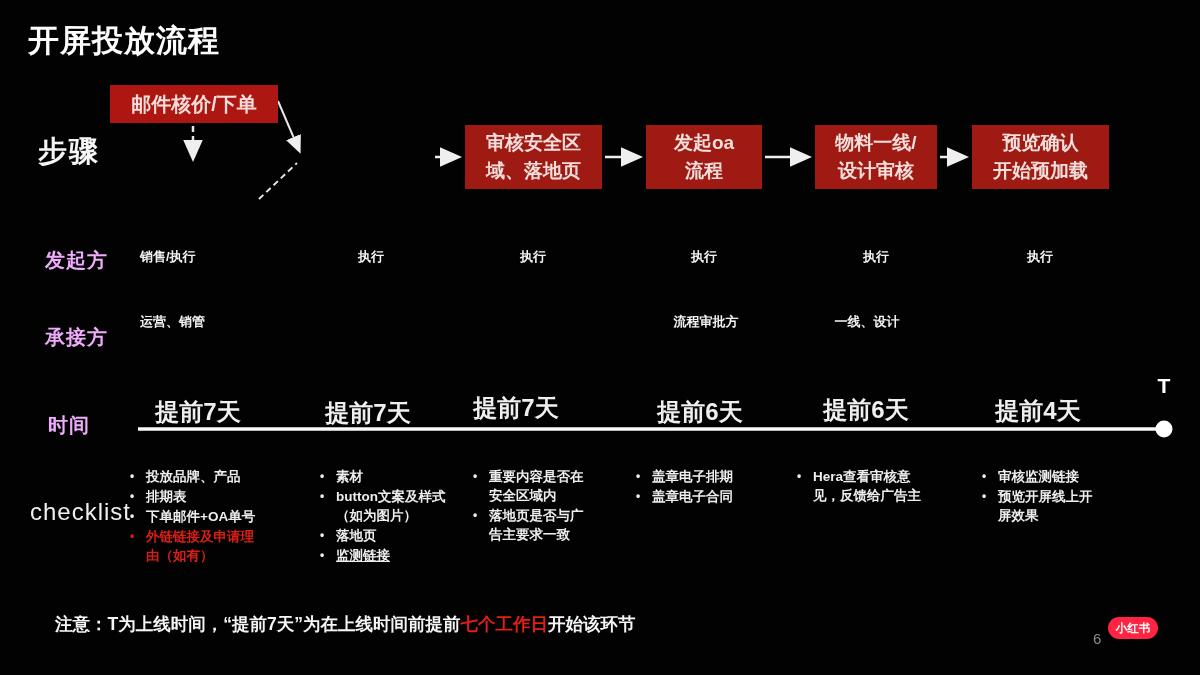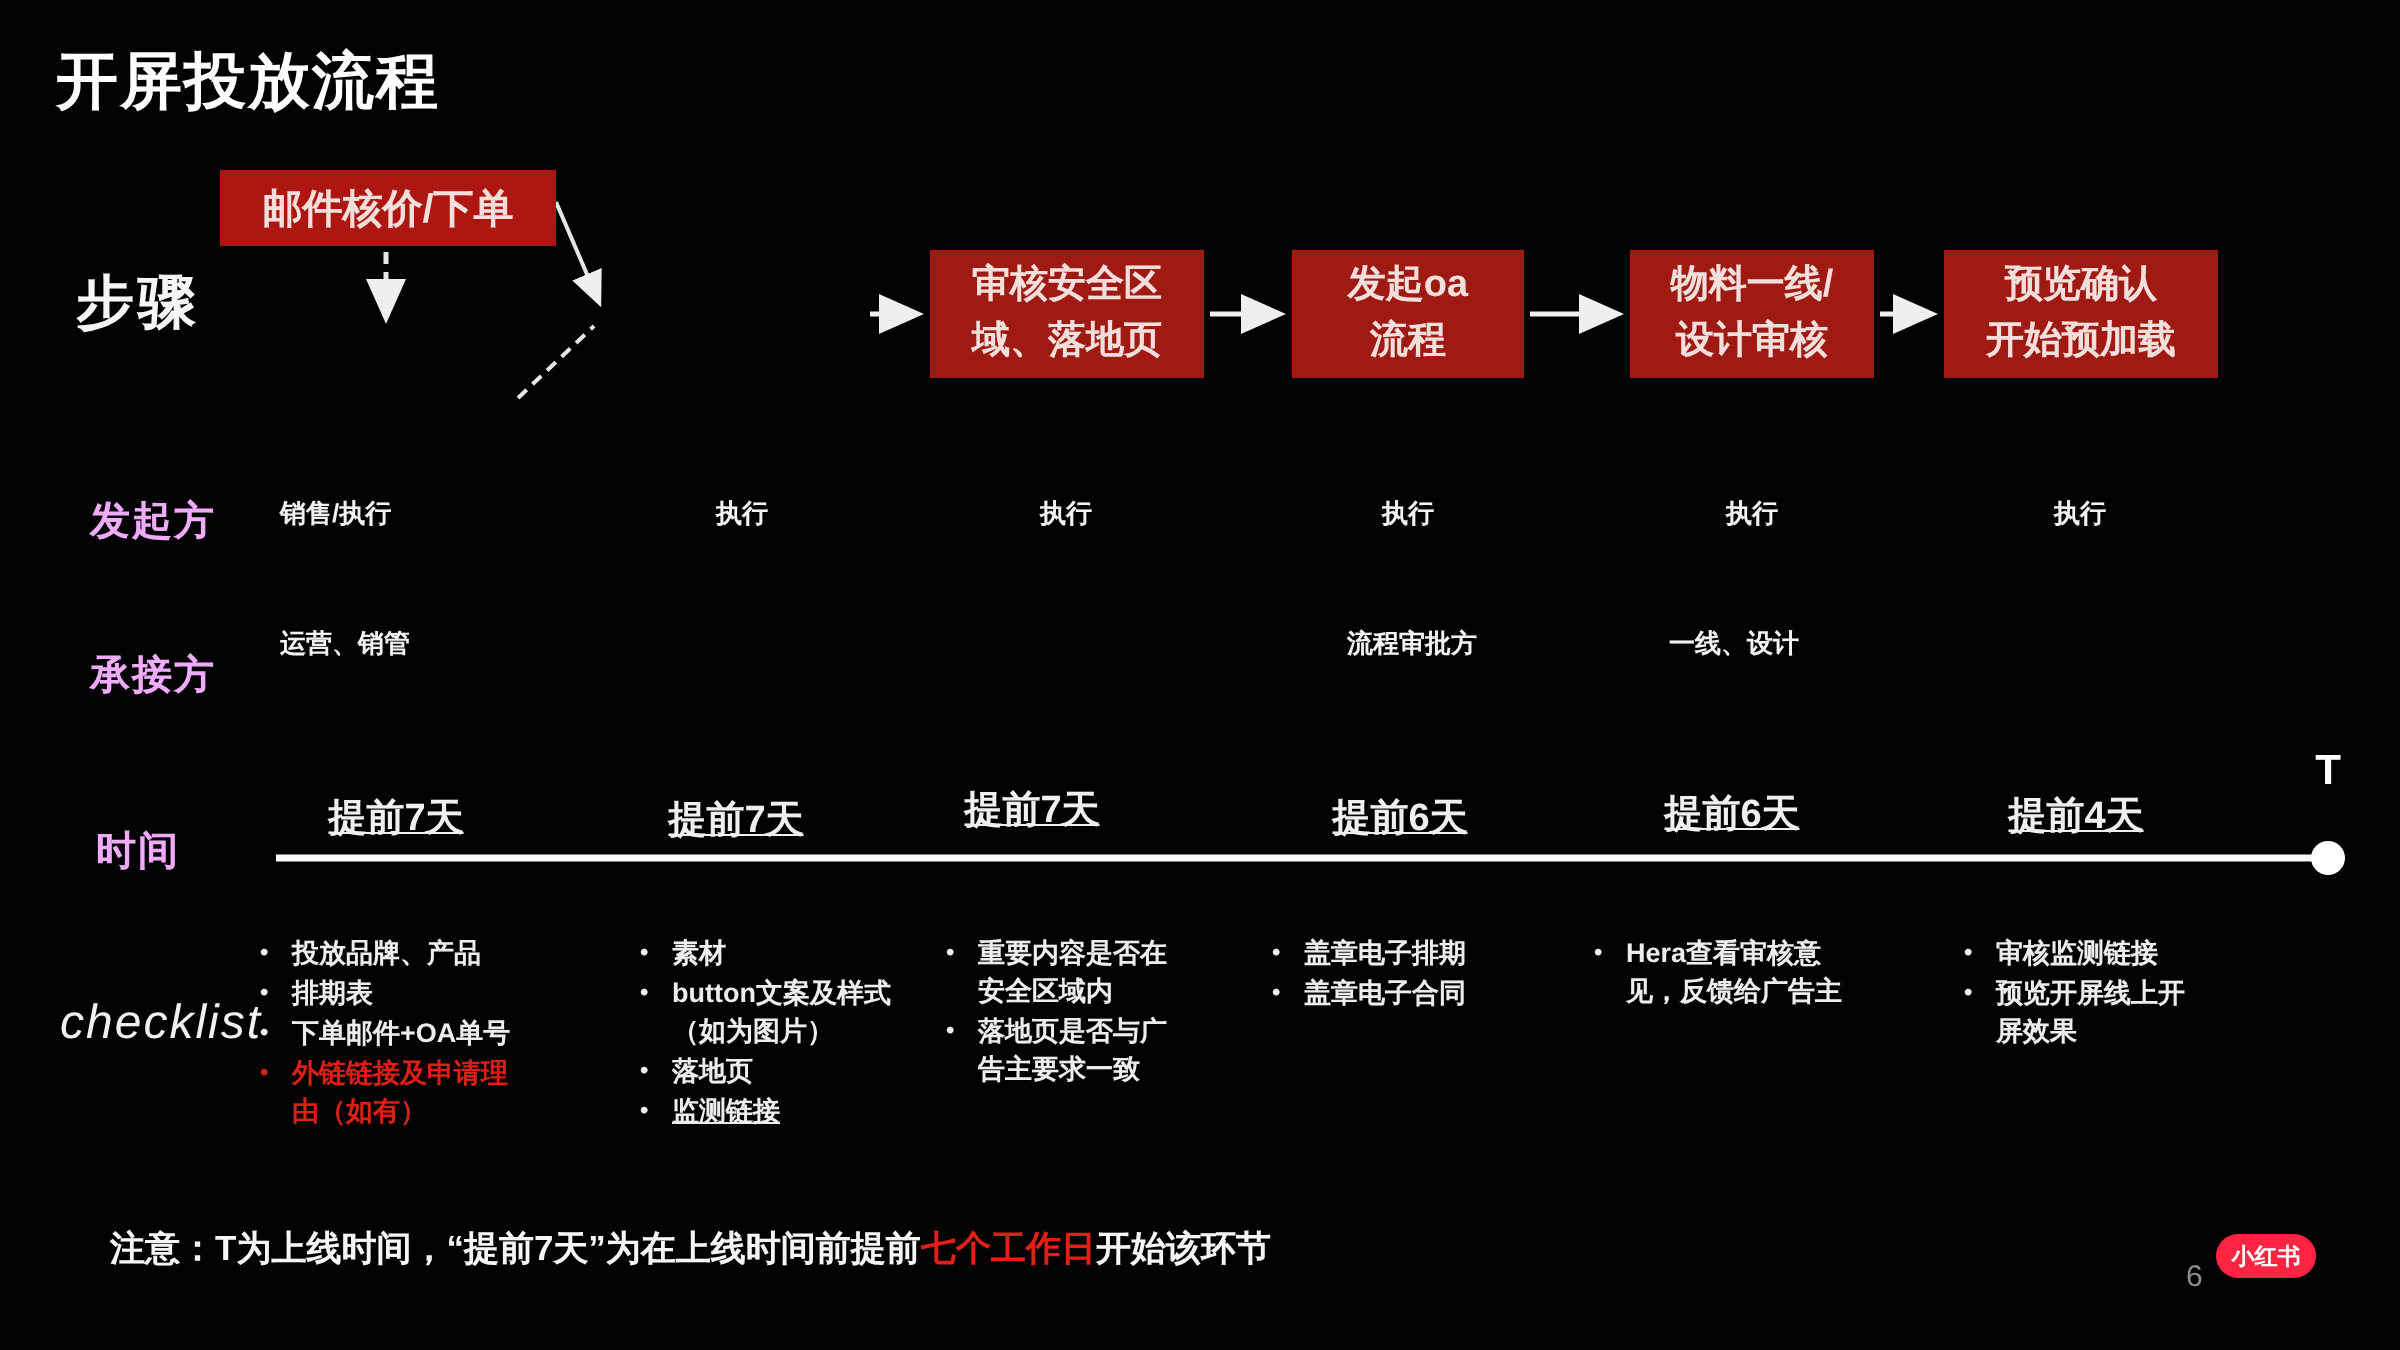--- a/index.html
+++ b/index.html
@@ -27,24 +27,24 @@
   .fb1 { left:310px; width:122px; }
   .fb2 { left:465px; width:137px; }
   .fb3 { left:646px; width:116px; }
   .fb4 { left:815px; width:122px; }
   .fb5 { left:972px; width:137px; }
 
   .row-label { left:45px; font-size:20px; font-weight:bold; color:#f0abfc; letter-spacing:1px; }
   .cell { font-size:13px; font-weight:bold; color:#f2f2f2; white-space:nowrap; }
   .centered { transform:translateX(-50%); }
 
-  .time-label { font-size:19px; font-weight:bold; color:#efefef; white-space:nowrap;text-decoration:underline; }
+  .time-label { font-size:24px; font-weight:bold; color:#efefef; white-space:nowrap; }
   .t-marker { left:1164px; top:374px; font-size:21px; font-weight:bold; transform:translateX(-50%); }
 
-  .cl-label { left:30px; top:498px; font-size:24px; color:#f0f0f0; letter-spacing:1px;font-style:italic; }
+  .cl-label { left:30px; top:498px; font-size:24px; color:#f0f0f0; letter-spacing:1px; }
   .cl-col { top:467px; }
   .cl-item { display:flex; font-size:13.5px; font-weight:bold; color:#ededed; line-height:19px; margin-bottom:1px; }
   .cl-item .bullet { width:16px; flex:0 0 16px; font-size:12px; }
   .cl-item .txt { white-space:pre-line; }
   .cl-item .txt.red { color:#da1f16; }
   .cl-item .txt.ul { text-decoration:underline; }
 
   .note { left:55px; top:612px; font-size:17.5px; font-weight:bold; color:#f5f5f5; white-space:nowrap; }
   .note .hl { color:#e02015; }
 

